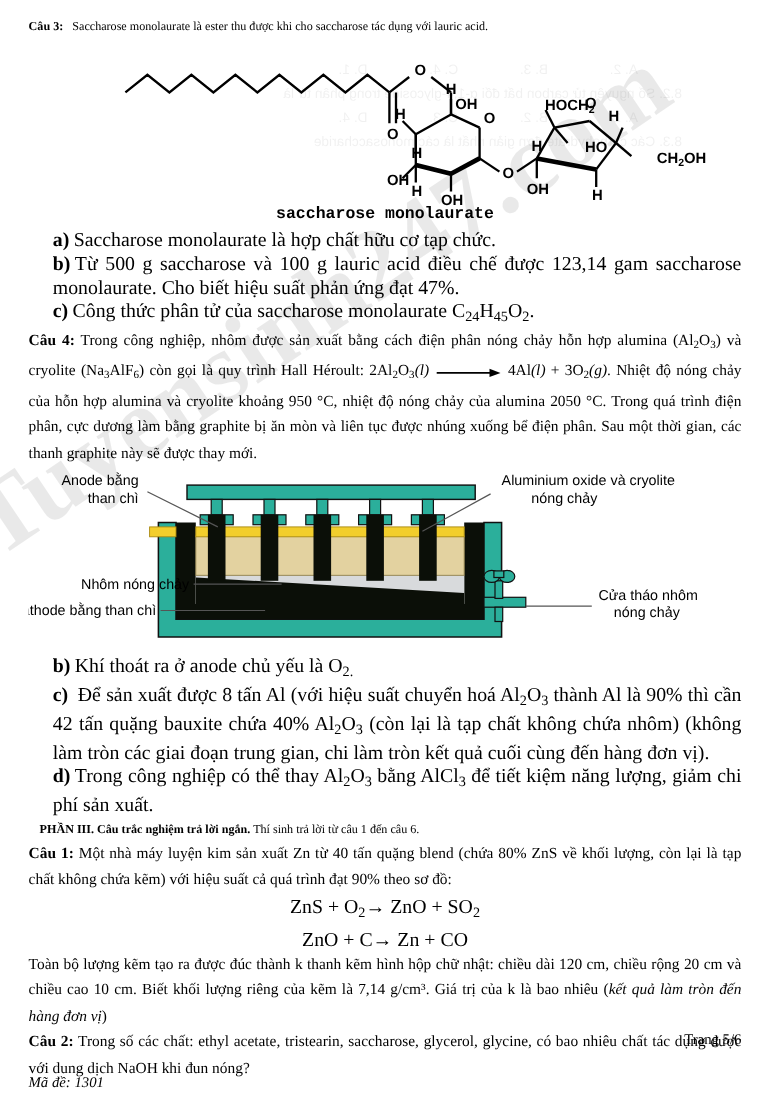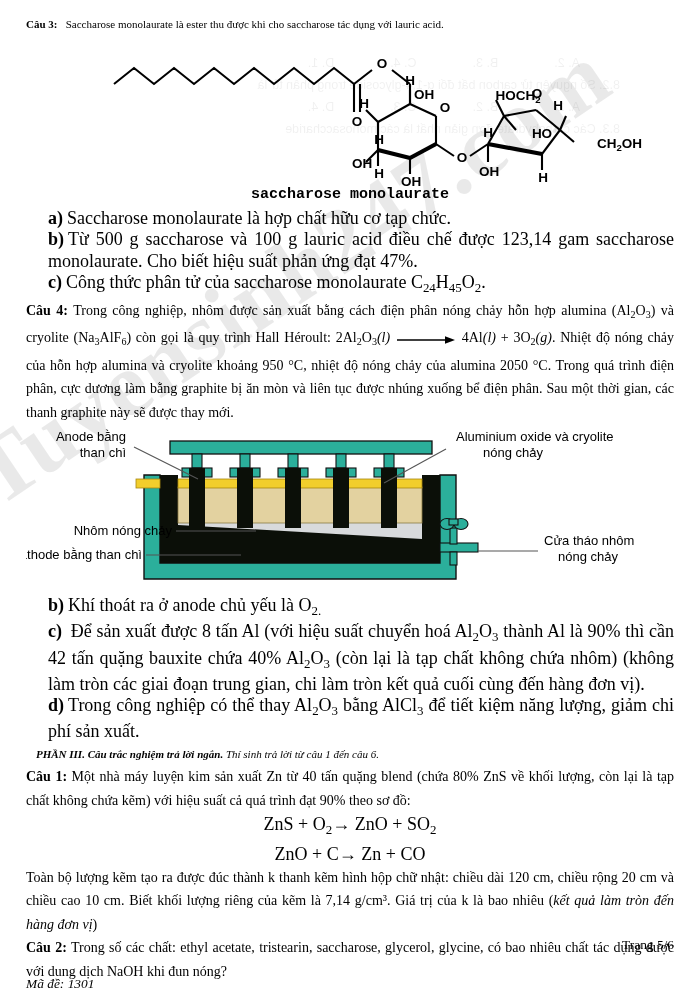--- a/index.html
+++ b/index.html
@@ -68,21 +68,21 @@
     z-index: 2;
   }
   .opt .lbl { font-weight: bold; margin-right: 4px; }
   .para {
     font-size: 14px;
     line-height: 23.5px;
     text-align: justify;
     position: relative;
     z-index: 2;
   }
-  .indent-head { padding-left: 10px; font-style: italic; }
+  .indent-head { padding-left: 10px; }
   sub { font-size: 0.72em; vertical-align: -0.28em; }
   .ital { font-style: italic; }
   .eqline {
     text-align: center;
     font-size: 18px;
     line-height: 24px;
     position: relative;
     z-index: 2;
   }
 

